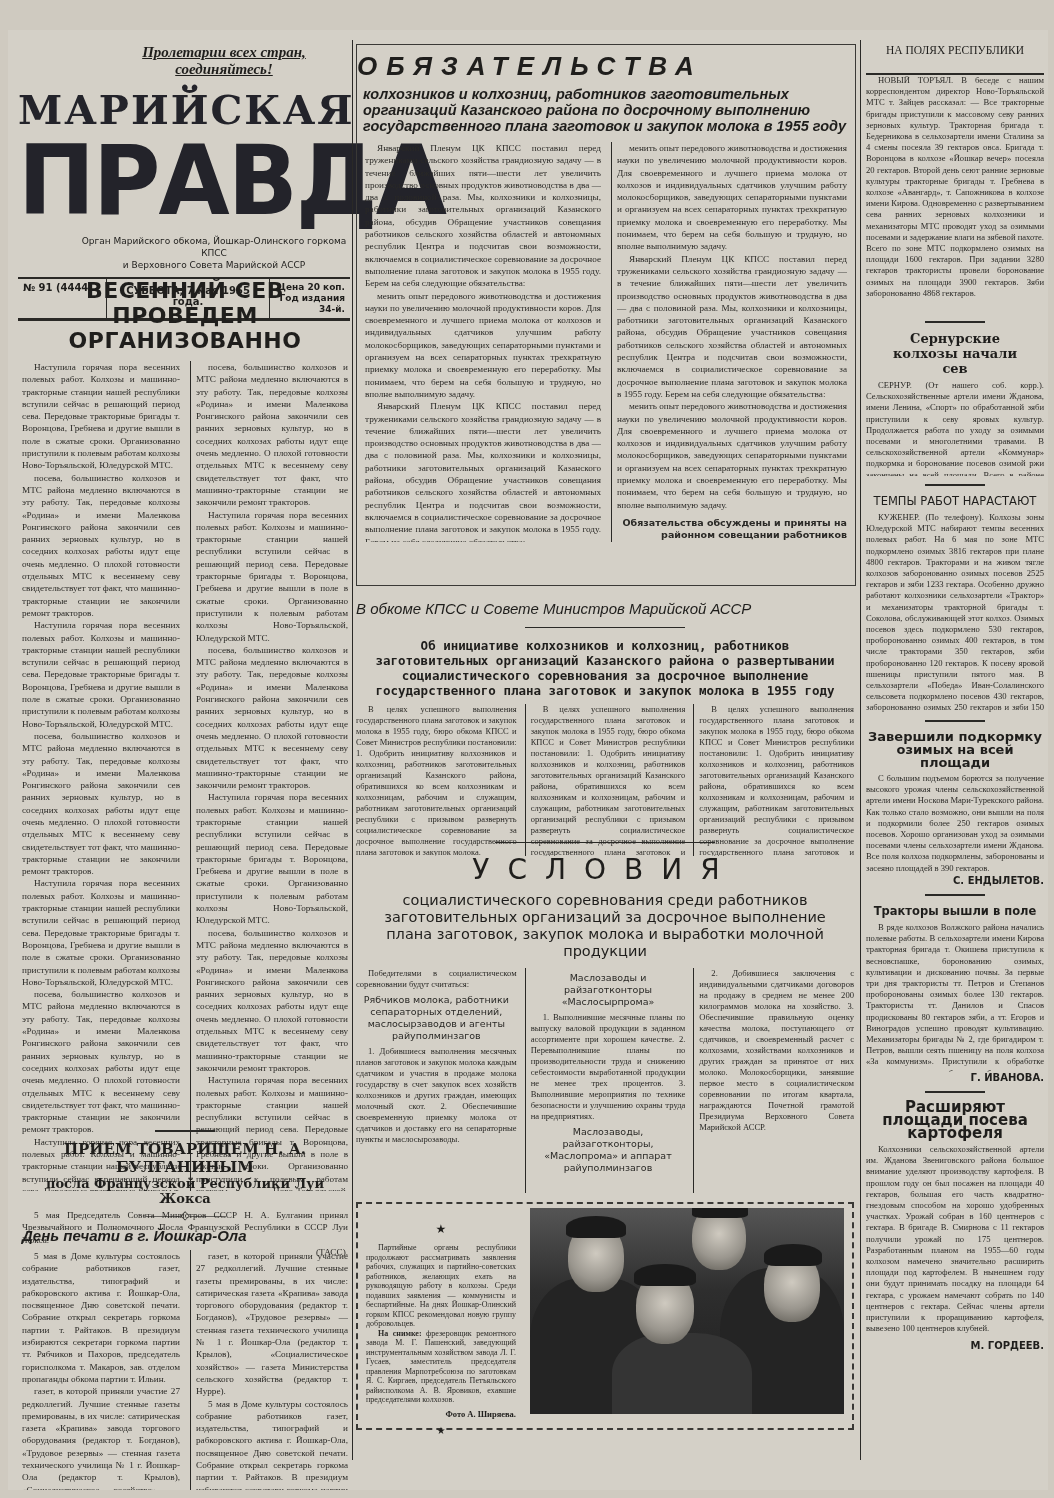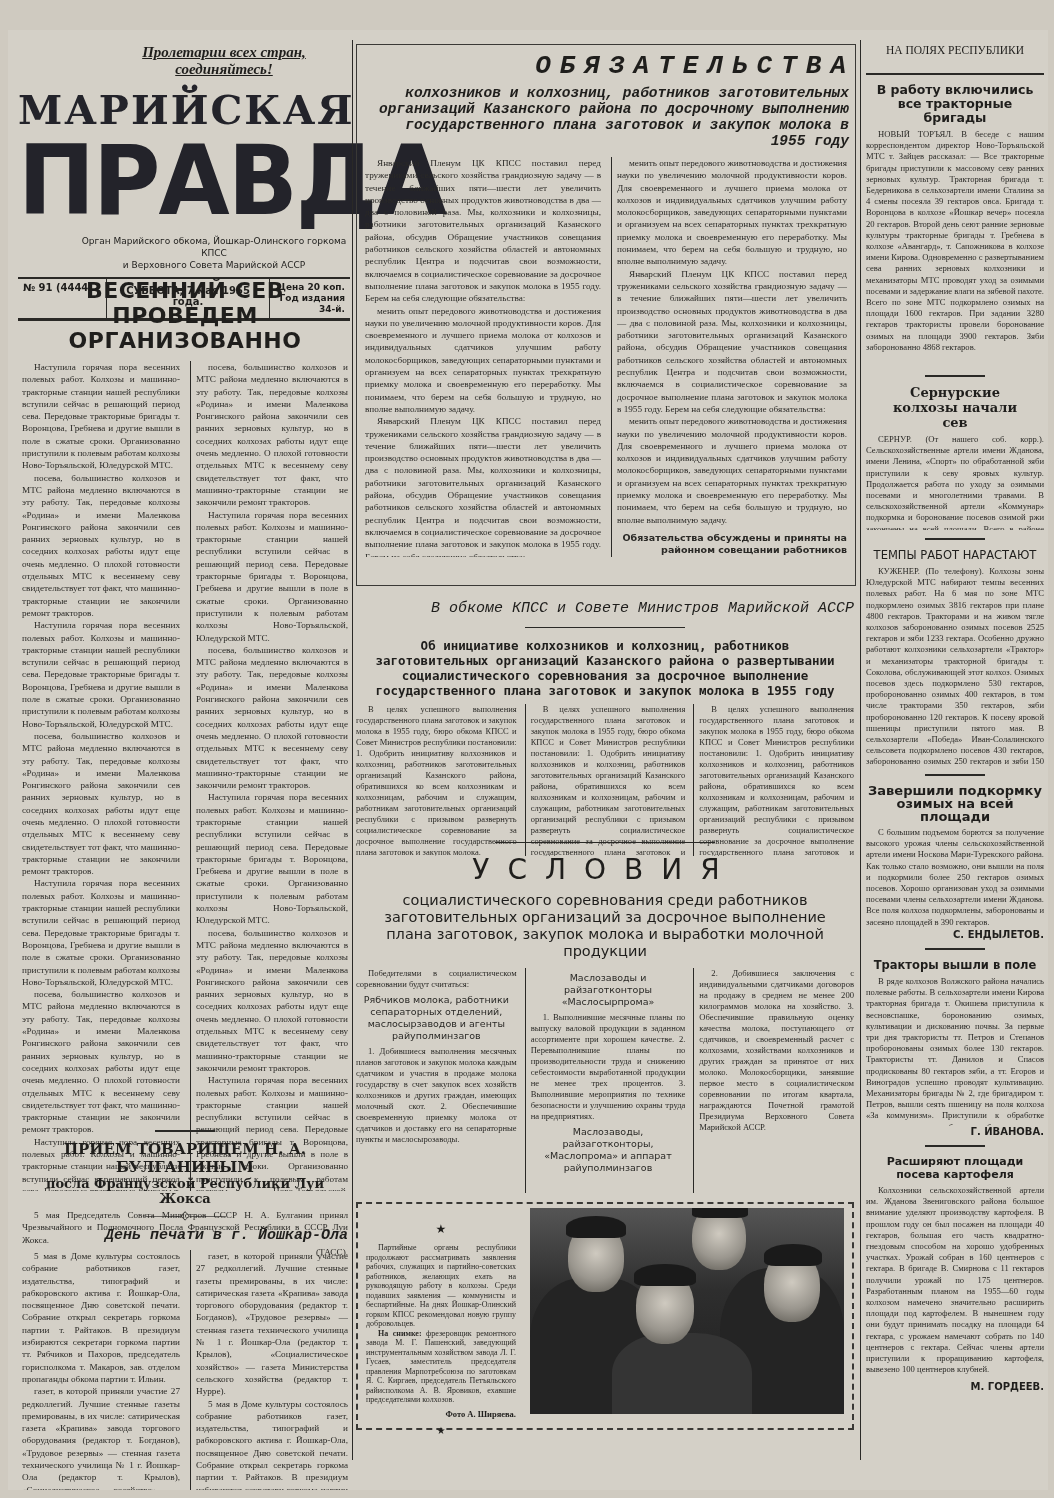--- a/index.html
+++ b/index.html
@@ -10,21 +10,21 @@
   .txt{font-size:9.2px;line-height:12.3px;text-align:justify;color:#2a2926;font-family:"Liberation Serif",serif;}
   .txt p{margin:0;text-indent:12px;}
   .rule{position:absolute;background:#2a2926;}
   .slogan{font-style:italic;font-weight:bold;font-size:15px;text-align:center;text-decoration:underline;}
   .mast1{font-family:"DejaVu Serif",serif;font-weight:bold;font-size:40px;letter-spacing:2px;text-align:center;color:#23232a;}
   .mast2{font-family:"DejaVu Sans",sans-serif;font-weight:900;font-size:92px;letter-spacing:-2px;text-align:center;color:#23232a;line-height:92px;transform:scaleY(1.05);}
   .organ{font-family:"DejaVu Sans",sans-serif;font-size:9px;text-align:center;line-height:12px;}
   .infobar{display:flex;border-top:2px solid #2a2926;border-bottom:3px solid #2a2926;font-family:"DejaVu Sans",sans-serif;font-size:10px;font-weight:bold;}
   .infobar div{padding:3px 5px;border-right:1px solid #2a2926;}
   .h-big{font-family:"DejaVu Sans",sans-serif;font-weight:bold;font-size:22px;text-align:center;line-height:25px;letter-spacing:.5px;}
-  .h-ital{font-family:Liberation Mono, monospace;font-style:italic;font-weight:bold;text-align:right;}
+  .h-ital{font-family:Liberation Sans, sans-serif;font-style:italic;font-weight:bold;text-align:left;}
   .h-sans{font-family:"DejaVu Sans",sans-serif;font-weight:bold;text-align:center;}
   .h-slab{font-family:"DejaVu Serif",serif;font-weight:bold;text-align:center;}
   .col3{display:grid;grid-template-columns:1fr 1fr 1fr;gap:8px;}
   .col2{display:grid;grid-template-columns:1fr 1fr;gap:10px;}
   .vline{border-left:1px solid #2a2926;padding-left:5px;}
   .sig{font-family:"DejaVu Sans",sans-serif;font-weight:bold;font-size:10px;text-align:right;}
   .short-rule{width:60px;height:2px;background:#2a2926;margin:8px auto;}
   .sub-h{font-family:"DejaVu Sans",sans-serif;font-size:9.5px;text-align:center;line-height:12px;margin:4px 0;}
   .photo{background:linear-gradient(180deg,#555 0%,#2e2e2e 40%,#1d1d1d 100%);position:relative;overflow:hidden;}
   .head{position:absolute;border-radius:48% 48% 44% 44%;background:radial-gradient(circle at 50% 45%,#cfcac0 0%,#9a968e 55%,#5a5750 100%);}
@@ -185,21 +185,20 @@
     <div class="hair" style="left:104px;top:56px;width:62px;height:22px;"></div>
   </div>
 </div>
 
 <div class="rule" style="left:860px;top:40px;width:1px;height:1420px;"></div>
 
 <div class="abs" style="left:866px;top:44px;width:178px;">
   <div style="font-family:Liberation Serif, serif;font-size:11.5px;text-align:center;border-bottom:2px solid #2a2926;padding-bottom:17px;">НА ПОЛЯХ РЕСПУБЛИКИ</div>
 
   <div>
-    <div class="h-sans" style="font-size:12.5px;line-height:14px;margin:8px 0 4px;">В работу включились все тракторные бригады</div>
     <div class="txt" style="height:238px;overflow:hidden;font-size:8.6px;line-height:11.2px;">
         <p>НОВЫЙ ТОРЪЯЛ. В беседе с нашим корреспондентом директор Ново-Торъяльской МТС т. Зайцев рассказал: — Все тракторные бригады приступили к массовому севу ранних зерновых культур. Тракторная бригада т. Бедерникова в сельхозартели имени Сталина за 4 смены посеяла 39 гектаров овса. Бригада т. Воронцова в колхозе «Йошкар вечер» посеяла 20 гектаров. Второй день сеют ранние зерновые культуры тракторные бригады т. Гребнева в колхозе «Авангард», т. Сапожникова в колхозе имени Кирова. Одновременно с развертыванием сева ранних зерновых колхозники и механизаторы МТС проводят уход за озимыми посевами и задержание влаги на зябевой пахоте. Всего по зоне МТС подкормлено озимых на площади 1600 гектаров. При задании 3280 гектаров трактористы провели боронование озимых на площади 3900 гектаров. Зяби заборонованно 4868 гектаров.</p>
       </div>
   </div>
   <div class="short-rule"></div>
 
   <div>
     <div class="h-slab" style="font-size:13px;line-height:15px;margin-bottom:4px;padding:0 20px;">Сернурские колхозы начали сев</div>
     <div class="txt" style="height:96px;overflow:hidden;font-size:8.6px;line-height:11.2px;">
         <p>СЕРНУР. (От нашего соб. корр.). Сельскохозяйственные артели имени Жданова, имени Ленина, «Спорт» по обработанной зяби приступили к севу яровых культур. Продолжается работа по уходу за озимыми посевами и многолетними травами. В сельскохозяйственной артели «Коммунар» подкормка и боронование посевов озимой ржи закончены на всей площади. Всего в районе подкормлено озимых и многолетних трав свыше 4500 гектаров, проборонованы озимых более 2000 гектаров.</p>
@@ -227,19 +226,19 @@
   <div>
     <div class="h-sans" style="font-size:11.5px;margin-bottom:4px;">Тракторы вышли в поле</div>
     <div class="txt" style="height:150px;overflow:hidden;font-size:8.6px;line-height:11.2px;">
         <p>В ряде колхозов Волжского района начались полевые работы. В сельхозартели имени Кирова тракторная бригада т. Окишева приступила к весновспашке, боронованию озимых, культивации и дискованию почвы. За первые три дня трактористы тт. Петров и Степанов проборонованы озимых более 130 гектаров. Трактористы тт. Данилов и Спасов продискованы 80 гектаров зяби, а тт. Егоров и Виноградов успешно проводят культивацию. Механизаторы бригады № 2, где бригадиром т. Петров, вышли сеять пшеницу на поля колхоза «За коммунизм». Приступили к обработке почвы трактористы бригад, обслуживающих колхозы «Новая жизнь», имени Жданова, «Власть Советов».</p>
       </div>
     <div class="sig">Г. ИВАНОВА.</div>
   </div>
   <div class="short-rule"></div>
 
   <div>
-    <div class="h-sans" style="font-size:11px;line-height:13px;margin-bottom:4px;">Расширяют площади посева картофеля</div>
+    <div class="h-sans" style="font-size:15px;line-height:13px;margin-bottom:4px;">Расширяют площади посева картофеля</div>
     <div class="txt" style="height:190px;overflow:hidden;font-size:8.6px;line-height:11.2px;">
         <p>Колхозники сельскохозяйственной артели им. Жданова Звениговского района большое внимание уделяют производству картофеля. В прошлом году он был посажен на площади 40 гектаров, большая его часть квадратно-гнездовым способом на хорошо удобренных участках. Урожай собран в 160 центнеров с гектара. В бригаде В. Смирнова с 11 гектаров получили урожай по 175 центнеров. Разработанным планом на 1955—60 годы колхозом намечено значительно расширить площади под картофелем. В нынешнем году они будут принимать посадку на площади 64 гектара, с урожаем намечают собрать по 140 центнеров с гектара. Сейчас члены артели приступили к проращиванию картофеля, вывезено 100 центнеров клубней.</p>
       </div>
     <div class="sig" style="margin-top:6px;">М. ГОРДЕЕВ.</div>
   </div>
 </div>
 
 </body></html>

